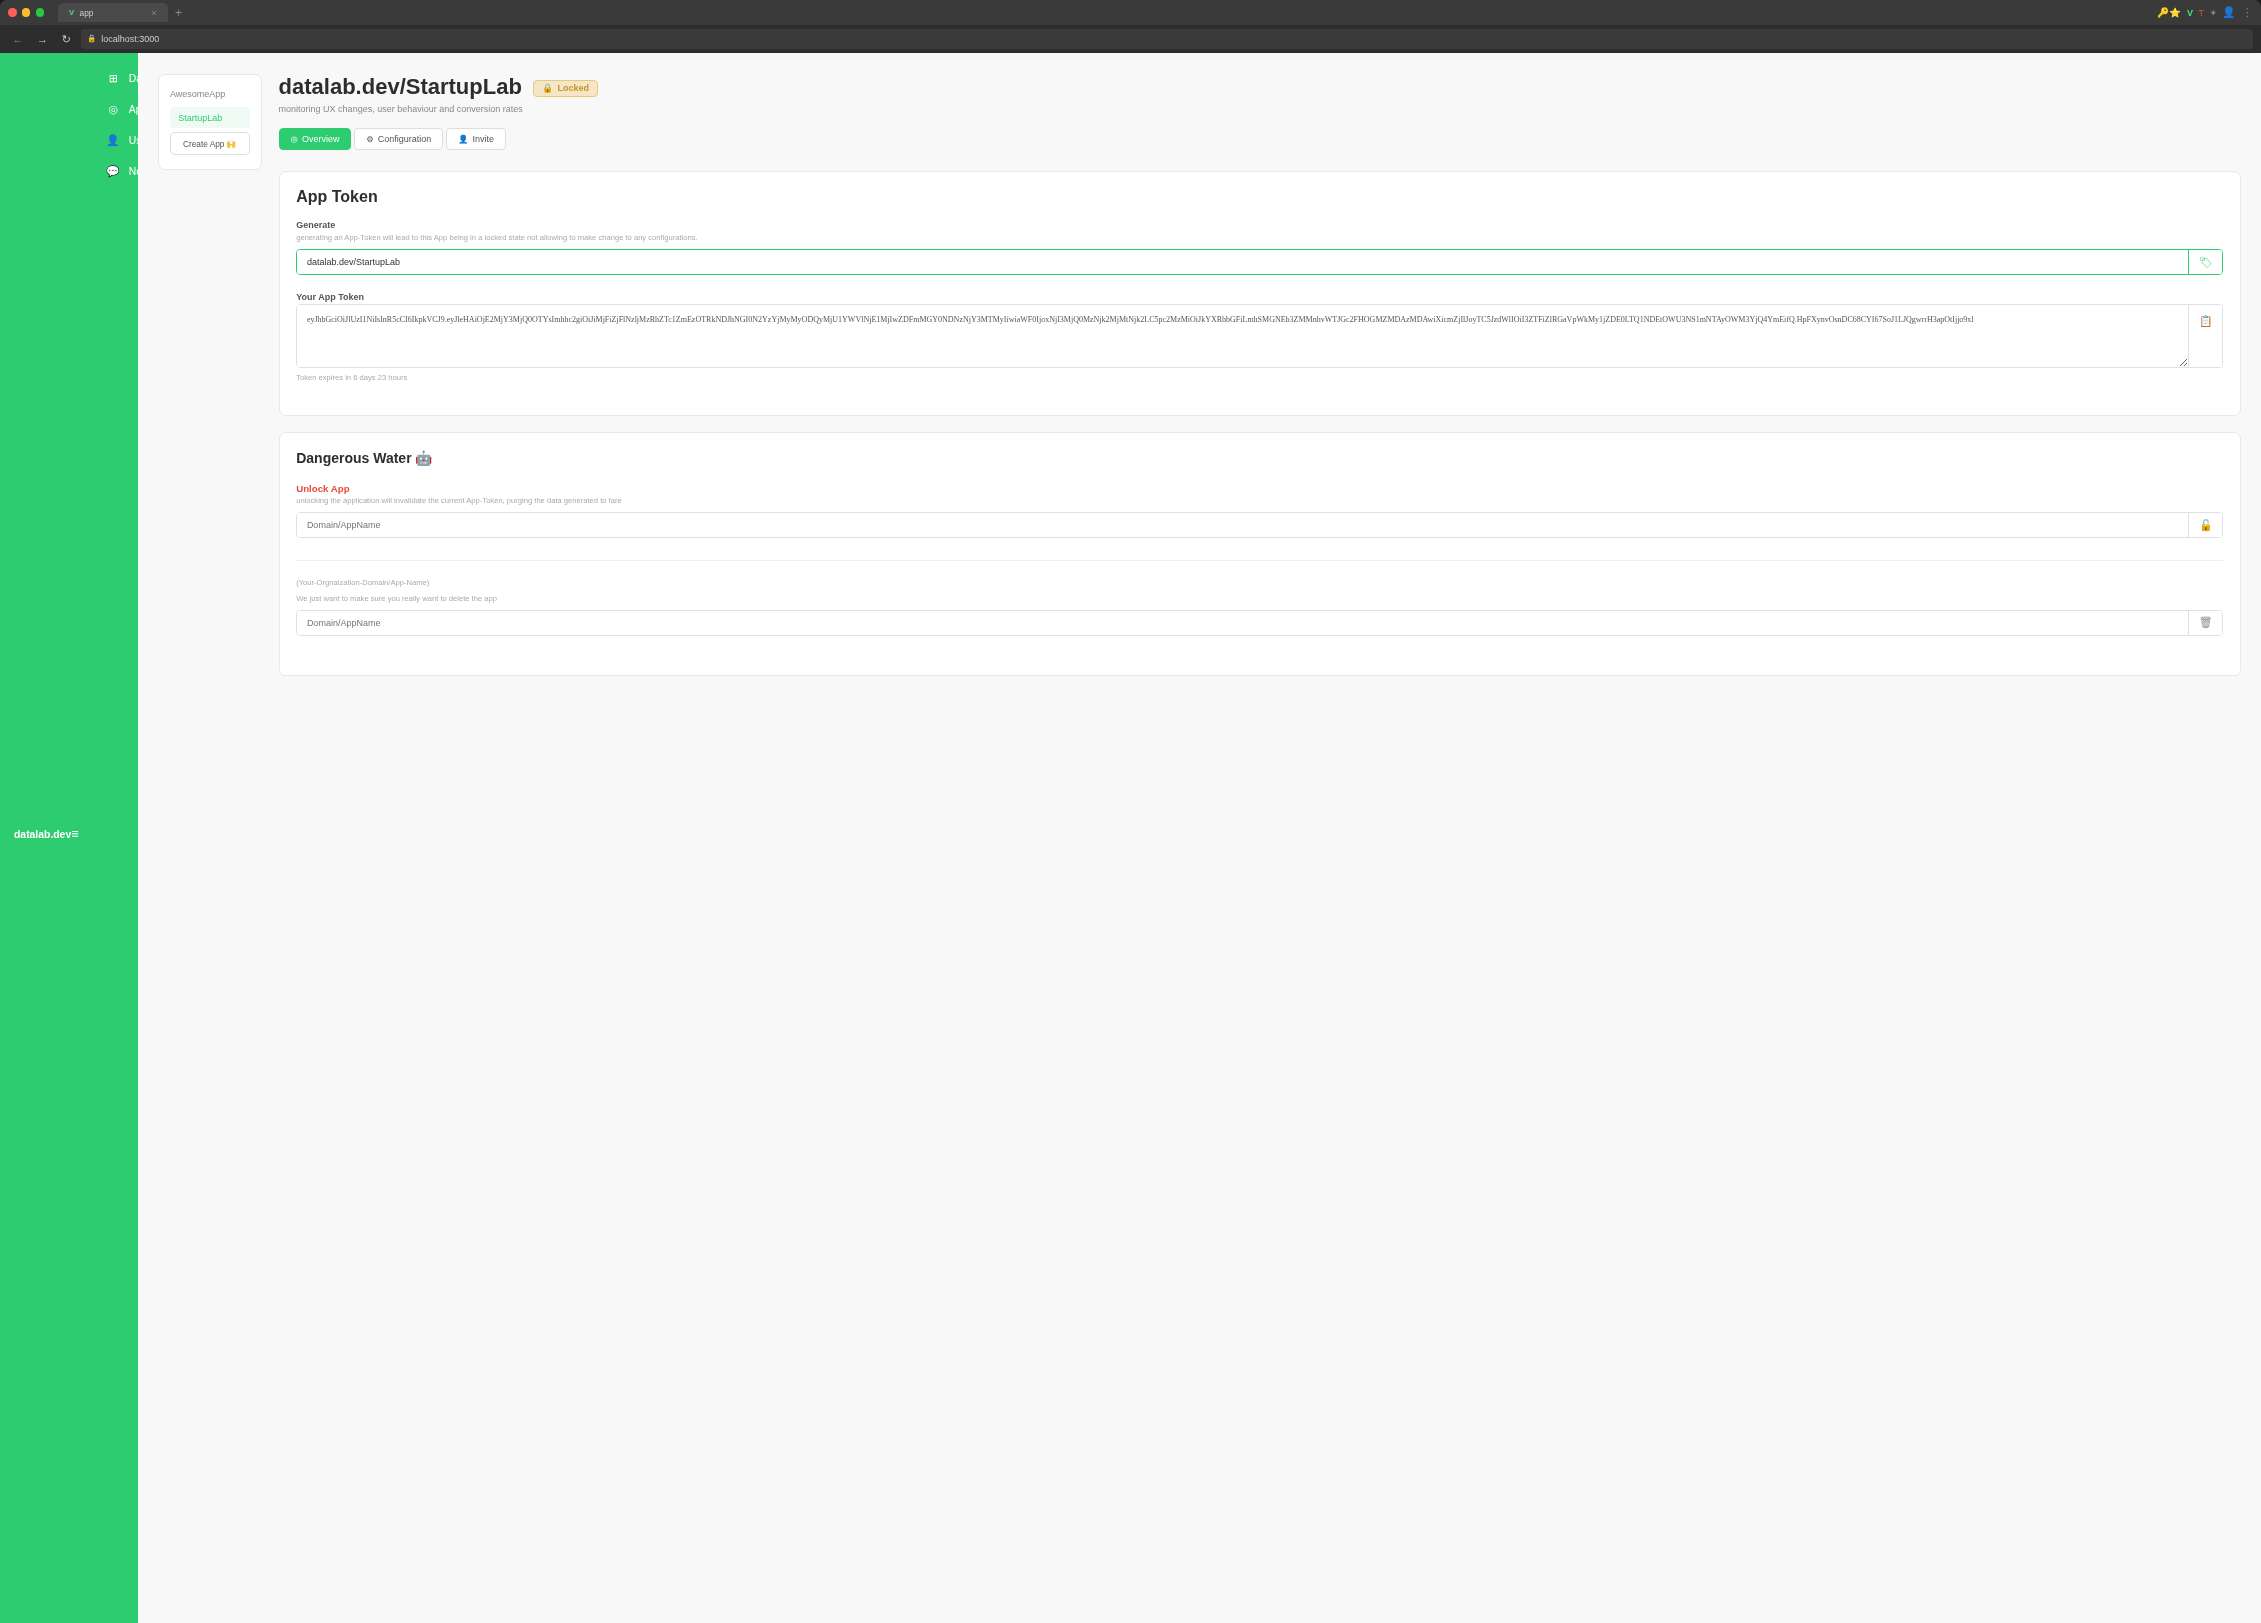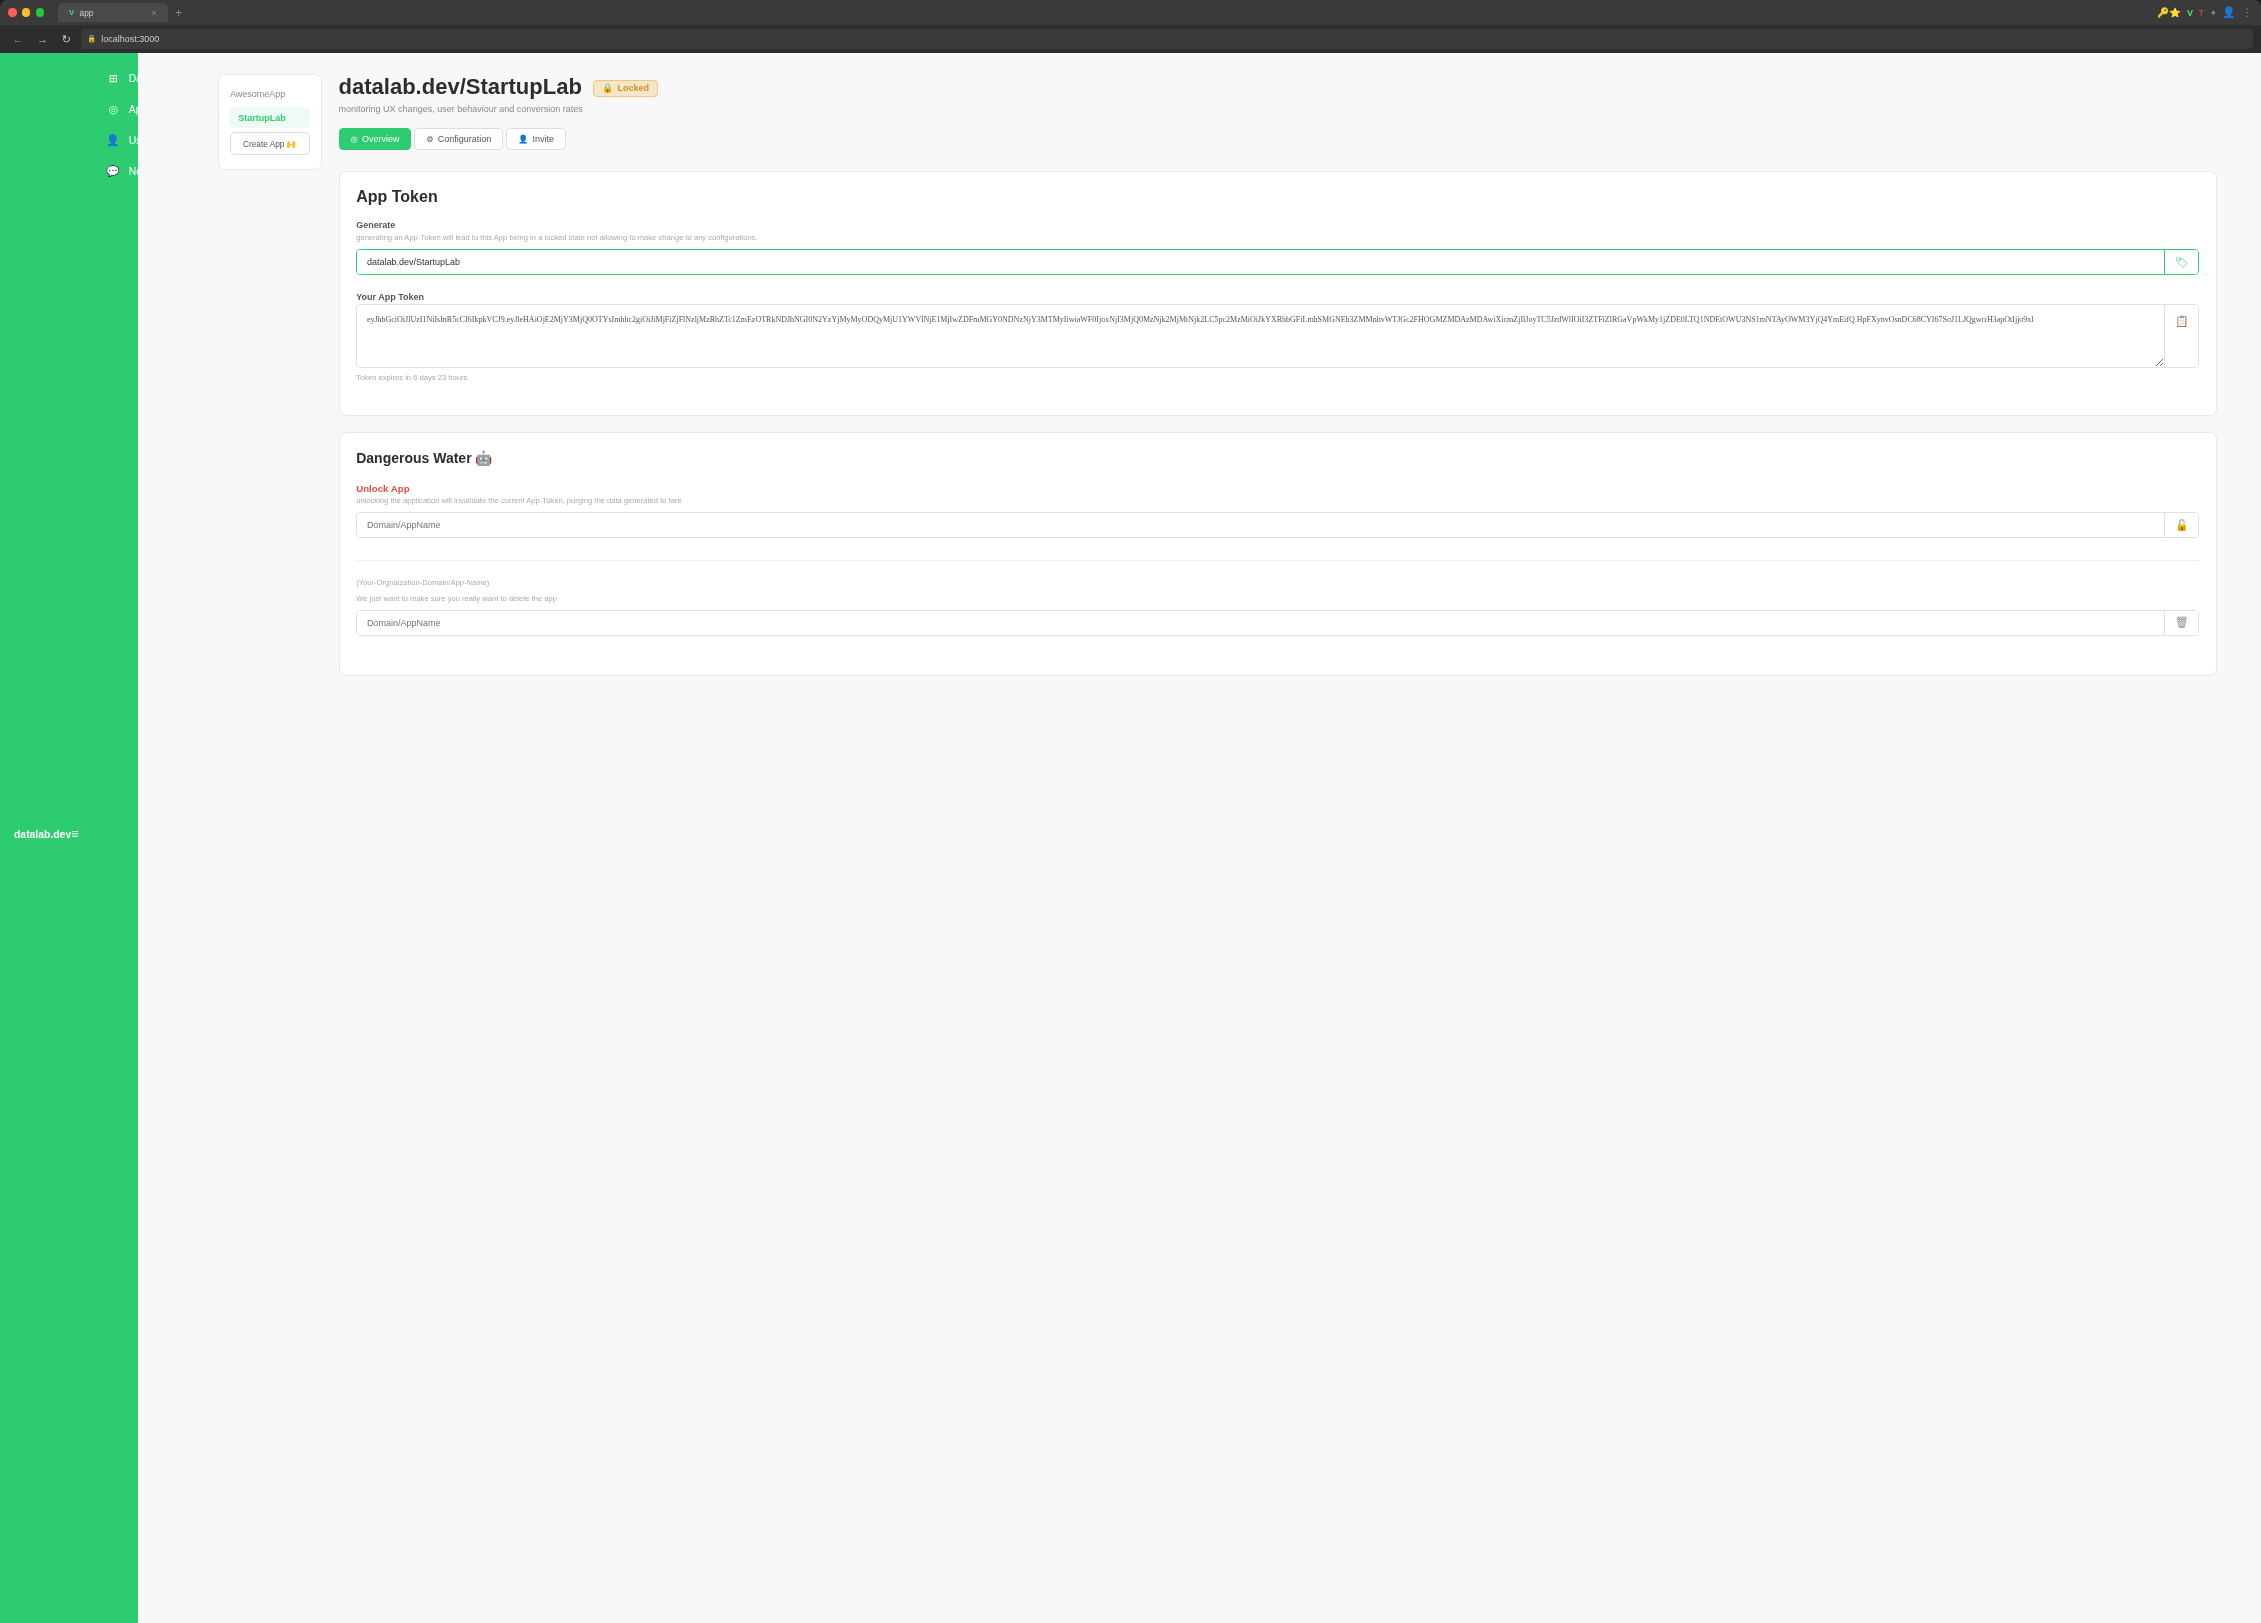--- a/index.html
+++ b/index.html
@@ -239,21 +239,20 @@
       font-weight: 500;
     }
     .app-list-item {
       padding: 5.5px 8.3px;
       border-radius: 4.1px;
       font-size: 9px;
       cursor: pointer;
       color: #2ecc71;
       background: #f0faf5;
       margin-bottom: 4.1px;
-      font-weight: bold;
     }
     .create-app-btn {
       width: 100%;
       padding: 5.5px 8.3px;
       border-radius: 5px;
       border: 1px solid #ddd;
       background: white;
       cursor: pointer;
       font-size: 8.3px;
       color: #555;
@@ -449,21 +448,21 @@
     <div class="sidebar-bottom">
       <a class="sidebar-item logout">
         <span class="si-icon">🔥</span>
         <span class="si-label">Logout</span>
       </a>
       <span class="sidebar-emoji">🌟</span>
     </div>
   </div>
 
   <div class="main-content">
-    <div style="padding: 21px 44px; display: flex; gap: 16.6px; align-items: flex-start; min-width: 0; margin-left: 36px;">
+    <div style="padding: 21px 20px; display: flex; gap: 16.6px; align-items: flex-start; min-width: 0;">
 
       <div class="left-panel">
         <div class="org-name">AwesomeApp</div>
         <div class="app-list-item">StartupLab</div>
         <button class="create-app-btn">Create App 🙌</button>
       </div>
 
       <div class="right-content">
 
         <div class="page-header">

